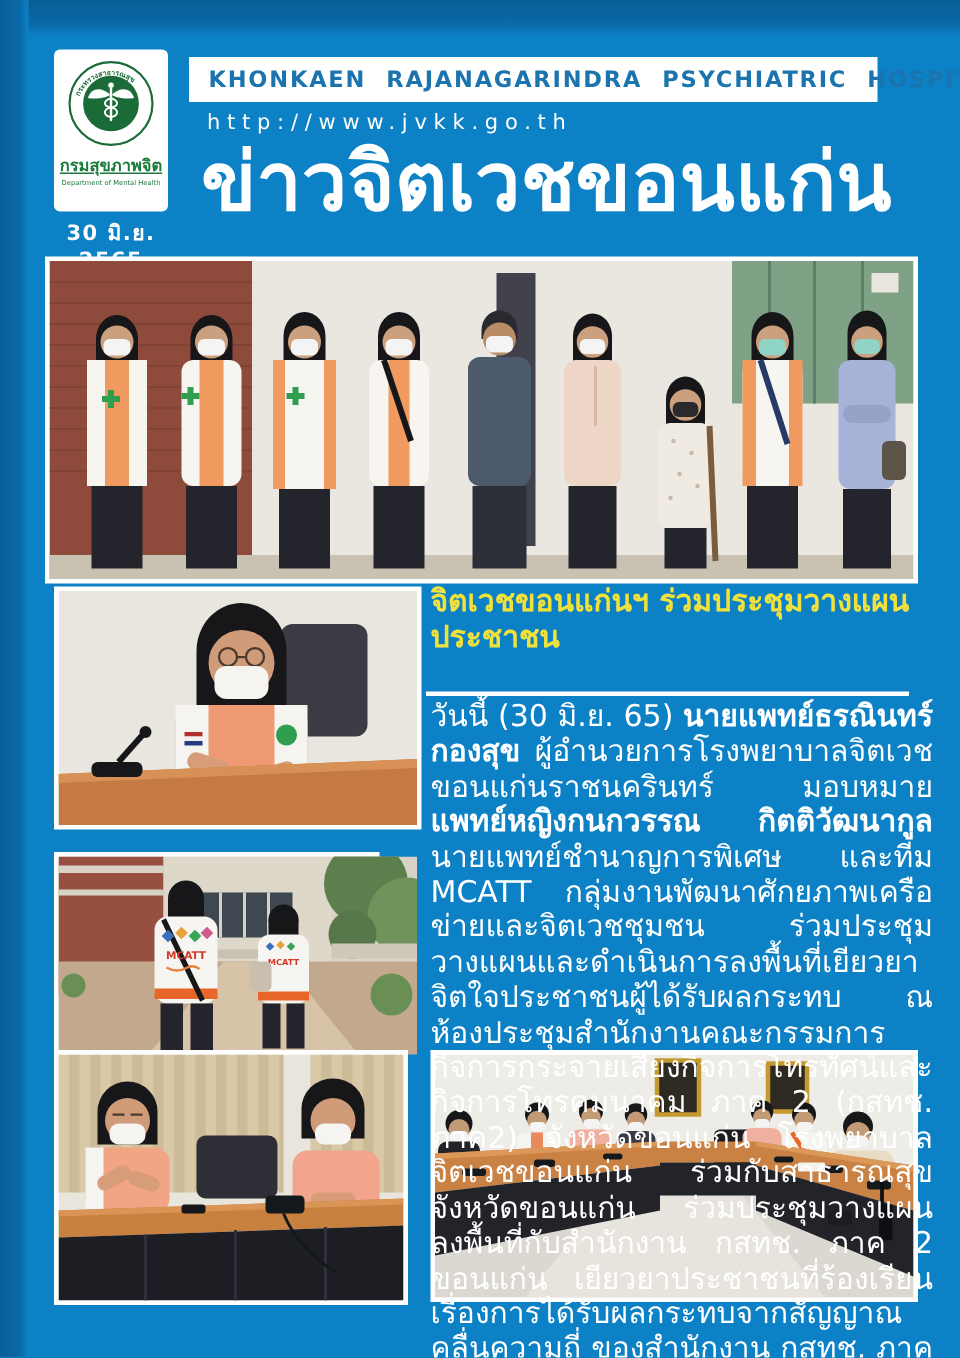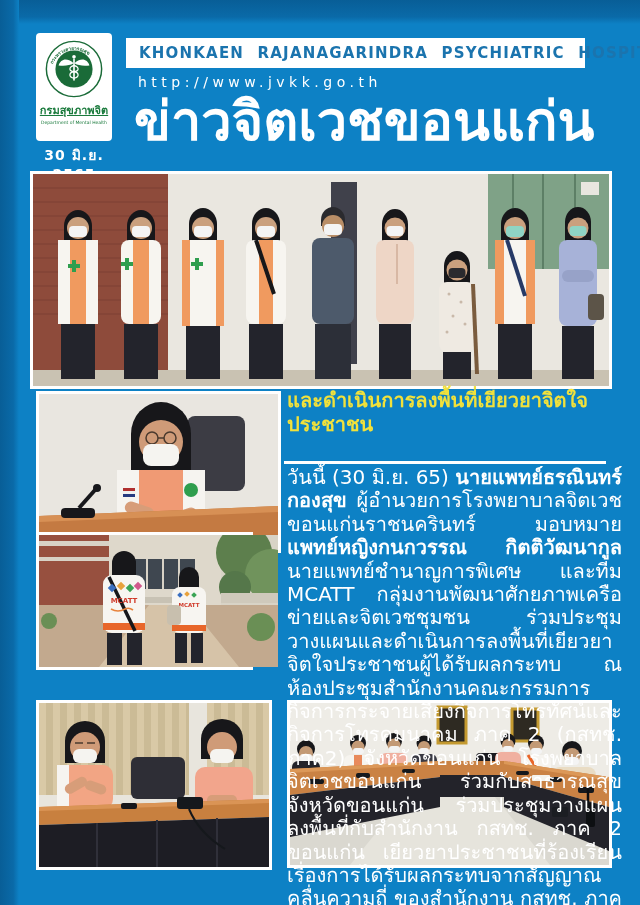--- a/index.html
+++ b/index.html
@@ -24,21 +24,21 @@
   .hospital-banner span{color:#1b74ae;font-weight:bold;font-size:15px;
     letter-spacing:1.2px;word-spacing:7px;padding-left:13px;white-space:nowrap;}
   .url-line{position:absolute;left:138px;top:74px;color:#fff;font-weight:normal;
     font-size:14px;letter-spacing:4.5px;white-space:nowrap;}
   .big-title{position:absolute;left:134px;top:92px;width:520px;color:#fff;
     font-weight:bold;font-size:54px;line-height:1.1;white-space:nowrap;}
   .photo{position:absolute;background:#fff;padding:3px;box-sizing:border-box;}
   .photo svg{display:block;}
   #photo-main{left:30px;top:171px;width:582px;height:218px;}
   #photo-desk{left:36px;top:391px;width:245px;height:162px;}
-  #photo-walk{left:36px;top:532px;width:217px;height:138px;}
+  #photo-walk{left:36px;top:568px;width:217px;height:138px;}
   #photo-meeting{left:36px;top:700px;width:236px;height:170px;}
   #photo-conference{left:287px;top:700px;width:325px;height:168px;}
   .headline{position:absolute;left:287px;top:388px;width:336px;
     color:#f1e13b;font-weight:bold;font-size:20px;line-height:24px;}
   .rule{position:absolute;left:284px;top:461px;width:322px;height:2.5px;background:#fff;}
   .body-text{position:absolute;left:287px;top:466px;width:335px;color:#fff;
     font-size:20px;line-height:23.4px;text-align:justify;}
   .body-text b{font-weight:bold;}
   .footer-issue{position:absolute;right:22px;top:871px;color:#cfe8f6;
     font-size:12.5px;letter-spacing:3px;white-space:nowrap;margin-top:36px;}
@@ -428,19 +428,19 @@
     <rect x="242" y="72" width="18" height="6" rx="1" fill="#f4f2ec"></rect>
     <g>
       <rect x="296" y="100" width="9" height="24" rx="2" fill="#0d0f12"></rect>
       <line x1="298" y1="100" x2="298" y2="84" stroke="#0d0f12" stroke-width="2.5"></line>
     </g>
     <rect x="262" y="104" width="16" height="10" rx="2" fill="#1b1d22"></rect>
   </svg>
 </div>
 
 <div class="headline">
-  <div>และดำเนินการลงพื้นที่เยียวยาจิตใจ</div>
+  <div>จิตเวชขอนแก่นฯ  ร่วมประชุมวางแผน</div>
   <div>ประชาชน</div>
 </div>
 <div class="rule"></div>
 <div class="body-text"><span>วันนี้ (30 มิ.ย. 65) </span><b>นายแพทย์ธรณินทร์ กองสุข</b><span> ผู้อำนวยการโรงพยาบาลจิตเวชขอนแก่นราชนครินทร์ มอบหมาย </span><b>แพทย์หญิงกนกวรรณ กิตติวัฒนากูล</b><span> นายแพทย์ชำนาญการพิเศษ และทีม MCATT กลุ่มงานพัฒนาศักยภาพเครือข่ายและจิตเวชชุมชน ร่วมประชุมวางแผนและดำเนินการลงพื้นที่เยียวยาจิตใจประชาชนผู้ได้รับผลกระทบ ณ ห้องประชุมสำนักงานคณะกรรมการกิจการกระจายเสียงกิจการโทรทัศน์และกิจการโทรคมนาคม ภาค 2 (กสทช. ภาค2) จังหวัดขอนแก่น โรงพยาบาลจิตเวชขอนแก่น ร่วมกับสาธารณสุขจังหวัดขอนแก่น ร่วมประชุมวางแผน ลงพื้นที่กับสำนักงาน กสทช. ภาค 2 ขอนแก่น เยียวยาประชาชนที่ร้องเรียน เรื่องการได้รับผลกระทบจากสัญญาณคลื่นความถี่ ของสำนักงาน กสทช. ภาค 2 จังหวัดขอนแก่น</span></div>
 
 <div class="footer-issue">ฉ.189/มิ.ย.2565</div>
 
 </body></html>

